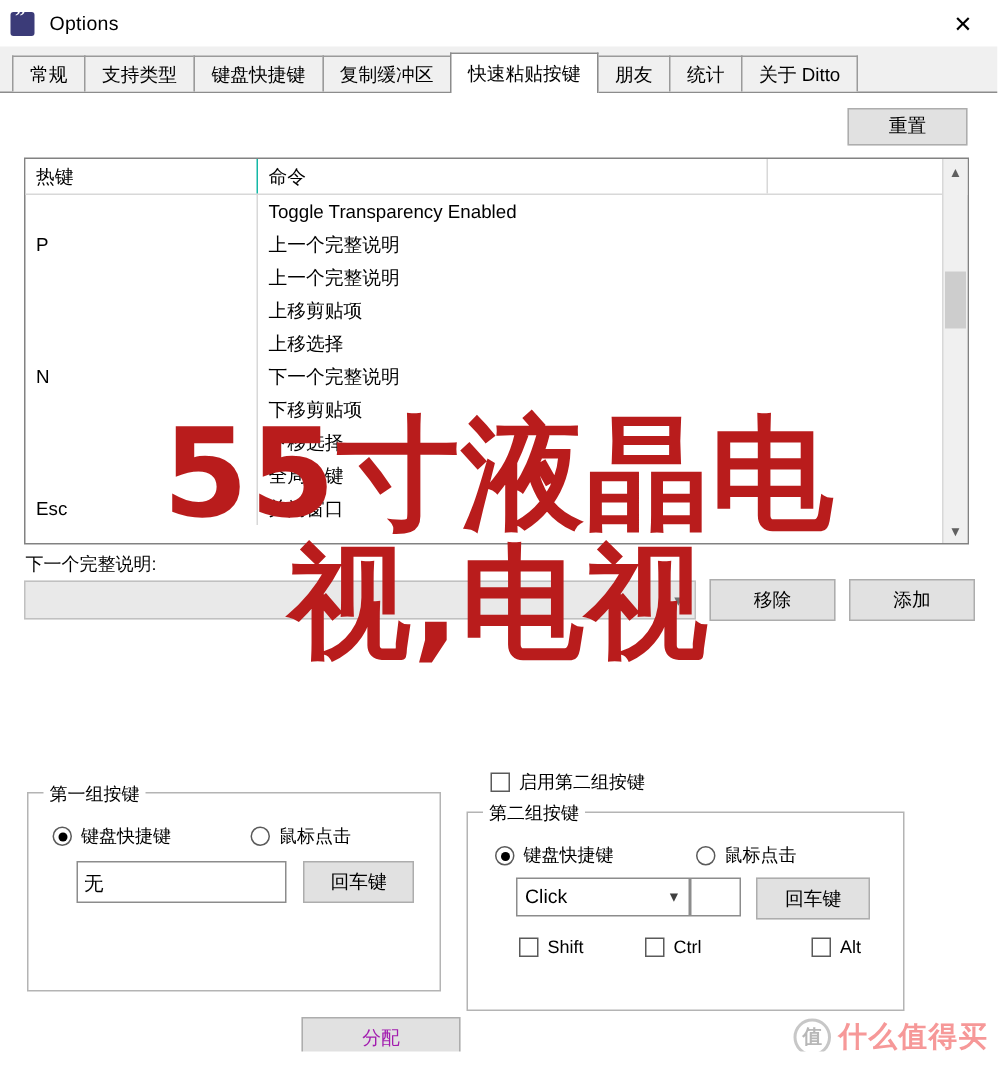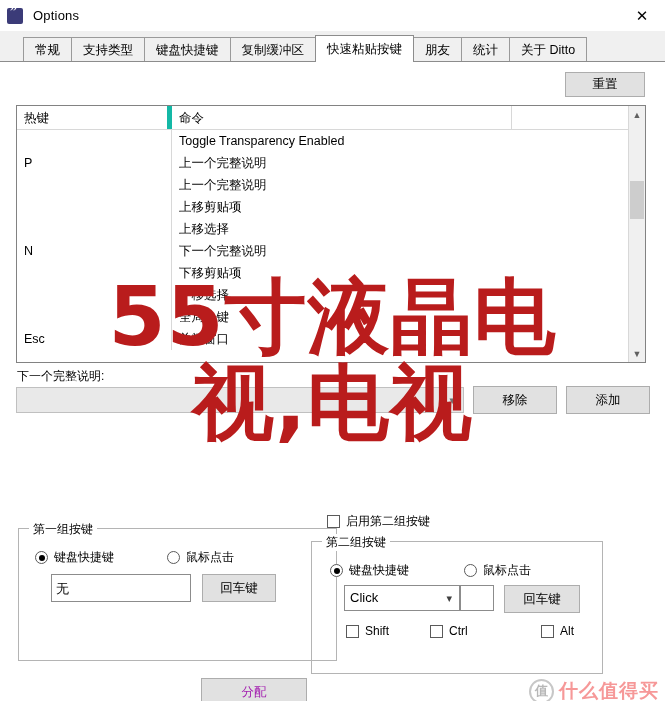--- a/index.html
+++ b/index.html
@@ -63,21 +63,21 @@
     color: #000;
     cursor: pointer;
   }
 
   
   .tabstrip {
     height: 31px;
     background: #f0f0f0;
     display: flex;
     align-items: flex-end;
-    padding-left: 23px;
+    padding-left: 8px;
     box-sizing: border-box;
     position: relative;
     border-bottom: 1px solid #8c8c8c;
   }
   .tab {
     height: 24px;
     line-height: 24px;
     padding: 0 11px;
     font-size: 12.5px;
     background: #f0f0f0;
@@ -141,21 +141,21 @@
     background: #ffffff;
     box-sizing: border-box;
   }
   .hcell {
     font-size: 12.5px;
     line-height: 24px;
     padding-left: 7px;
     box-sizing: border-box;
     color: #000;
   }
-  .hcell.c1 { width: 155px; border-right: 5px solid #14b8a6; }
+  .hcell.c1 { width: 155px; border-right: 1px solid #14b8a6; }
   .hcell.c2 { width: 340px; border-right: 1px solid #d8d8d8; }
   .hcell.c3 { flex: 1; }
 
   .list-rows {
     position: relative;
   }
   .row {
     display: flex;
     height: 22px;
     align-items: center;
@@ -257,21 +257,21 @@
     box-sizing: border-box;
   }
   .gb-title {
     position: absolute;
     top: -8px;
     left: 10px;
     background: #ffffff;
     padding: 0 4px;
     font-size: 12px;
   }
-  .gb1 { left: 18px; top: 466px; width: 319px; height: 133px; }
+  .gb1 { left: 18px; top: 466px; width: 276px; height: 133px; }
   .gb2 { left: 311px; top: 479px; width: 292px; height: 133px; }
 
   .radio-row {
     position: absolute;
     display: flex;
     align-items: center;
   }
   .radio {
     width: 13px;
     height: 13px;

